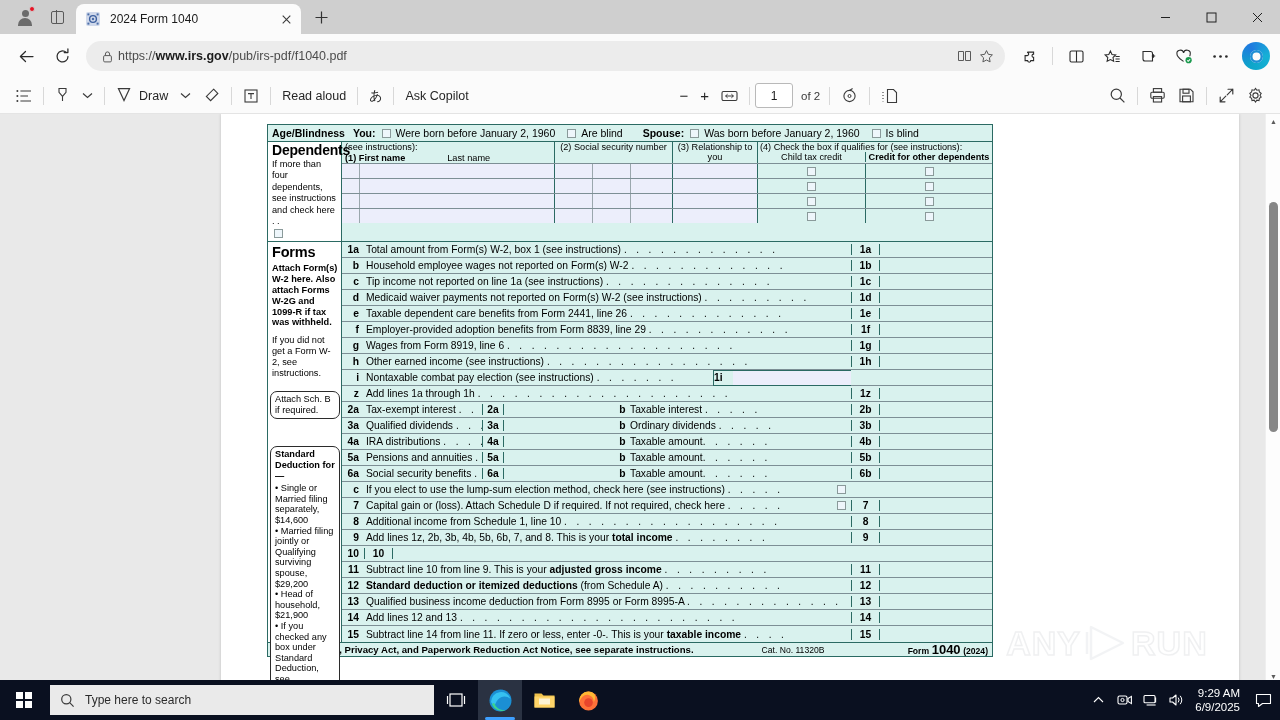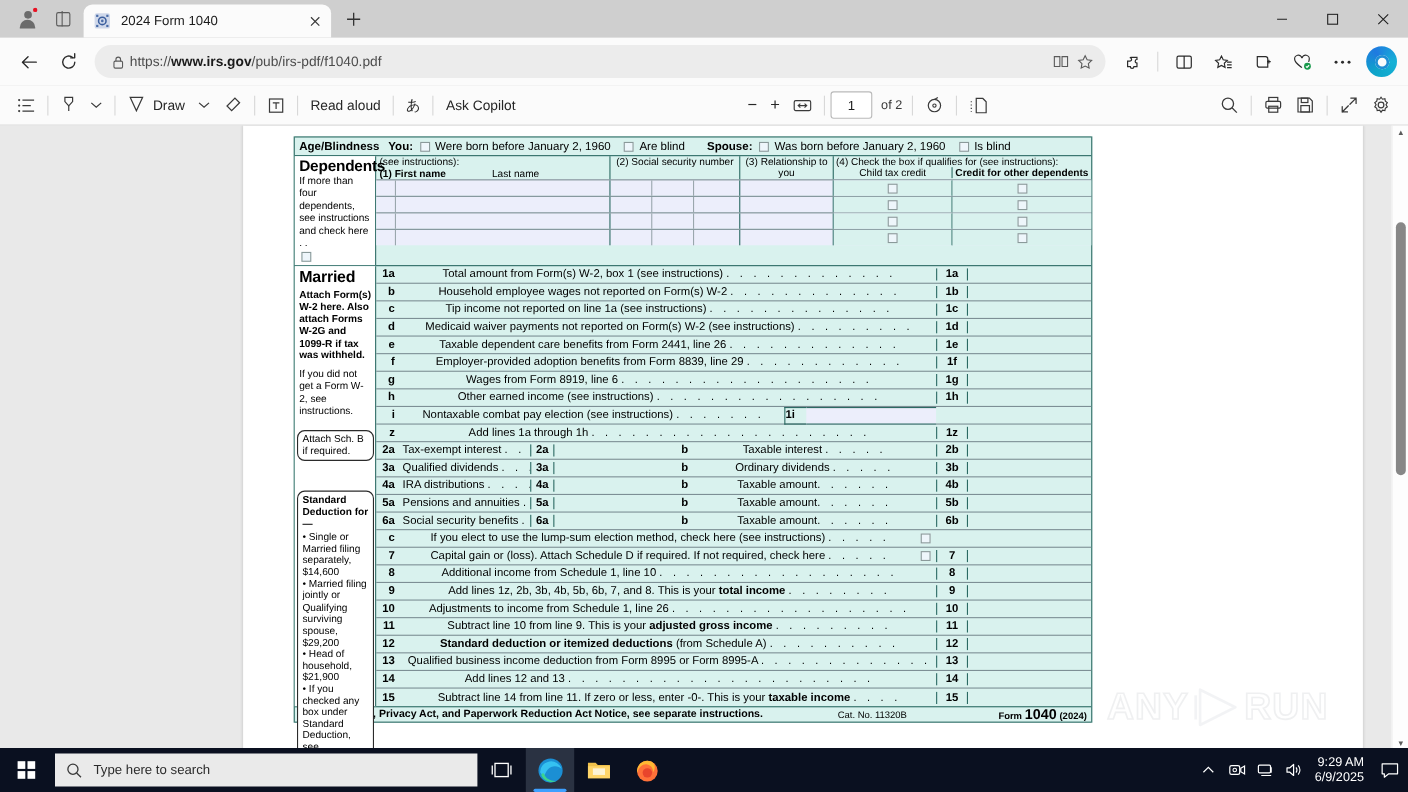--- a/index.html
+++ b/index.html
@@ -99,21 +99,21 @@
   
   .inc-wrap { display:flex; }
   .inc-left { width:74px; flex:none; background:#fff; border-right:1.6px solid #2b6a63; padding:2px 3px 0 4px; position:relative; }
   .inc-left .hdr { font-size:14.5px; font-weight:bold; letter-spacing:-.2px; margin-bottom:3px; }
   .inc-left .bold { font-size:9.2px; font-weight:bold; line-height:10.8px; }
   .inc-left .norm { font-size:9.2px; line-height:10.8px; margin-top:7px; }
   .inc-right { flex:1; }
   .lrow { display:flex; align-items:center; height:16px; border-bottom:1.4px solid #7d8f95; font-size:10.3px; position:relative; }
   .lrow:last-child { border-bottom:0; }
   .lnum { width:22px; flex:none; text-align:right; font-weight:bold; font-size:10.3px; padding-right:5px; }
-  .ltxt { flex:1; white-space:nowrap; overflow:hidden; padding-left:2px;text-align:center; }
+  .ltxt { flex:1; white-space:nowrap; overflow:hidden; padding-left:2px; }
   .leaders { color:#000; letter-spacing:3.4px; font-size:10px; }
   .amtlbl { width:29px; flex:none; border-left:1.6px solid #2b6a63; border-right:1.5px solid #2b6a63; text-align:center; font-weight:bold; font-size:10.3px; background:#d9f2ee; }
   .amtbox { width:112px; flex:none; background:#eceefb; }
   .amtbox.gray { background:#bdbdbd; }
   .amtbox.white { background:#fdfdfd; }
   .amtlbl.blank { background:#bdbdbd; border-left:1.6px solid #2b6a63; }
   .midlbl { width:22px; flex:none; border-left:1.5px solid #2b6a63; border-right:1.5px solid #2b6a63; text-align:center; font-weight:bold; font-size:10.3px; }
   .midbox { width:113px; flex:none; background:#eceefb; border-right:1.5px solid #2b6a63; }
   .bsub { width:11px; flex:none; text-align:center; font-weight:bold; font-size:10.3px; }
   .inline-lbl { border:1.5px solid #2b6a63; border-right:0; font-weight:bold; font-size:10.3px; width:20px; text-align:left; height:16px; line-height:14px; flex:none;}
@@ -518,21 +518,21 @@
                   </div>
                   <div class="s5">
                     <span class="cbx"></span>
                   </div>
                 </div>
             </div>
           </div>
 
           <div class="inc-wrap">
             <div class="inc-left">
-              <div class="hdr">Married</div>
+              <div class="hdr">Forms</div>
               <div class="bold">Attach Form(s) W-2 here. Also attach Forms W-2G and 1099-R if tax was withheld.</div>
               <div class="norm">If you did not get a Form W-2, see instructions.</div>
               <div class="callout" style="left:2px; top:149px; width:70px;">
                 <div>Attach Sch. B</div>
                 <div>if required.</div>
               </div>
               <div class="callout" style="left:2px; top:204px; width:70px; padding-bottom:3px;">
                 <div style="font-weight:bold">Standard Deduction for—</div>
                 <div style="margin-top:2px">• Single or Married filing separately, $14,600</div>
                 <div>• Married filing jointly or Qualifying surviving spouse, $29,200</div>
@@ -677,21 +677,20 @@
                   <span class="amtbox"></span>
                 </div>
               <div class="lrow">
                   <span class="lnum">9</span>
                   <span class="ltxt">Add lines 1z, 2b, 3b, 4b, 5b, 6b, 7, and 8. This is your <b>total income</b> <span class="leaders">. . . . . . . .</span></span>
                   <span class="amtlbl">9</span>
                   <span class="amtbox"></span>
                 </div>
               <div class="lrow">
                   <span class="lnum">10</span>
-                  <span class="ltxt"><span>Adjustments to income from Schedule 1, line 26</span> <span class="leaders">. . . . . . . . . . . . . . . . . .</span></span>
                   <span class="amtlbl">10</span>
                   <span class="amtbox"></span>
                 </div>
               <div class="lrow">
                   <span class="lnum">11</span>
                   <span class="ltxt">Subtract line 10 from line 9. This is your <b>adjusted gross income</b> <span class="leaders">. . . . . . . . .</span></span>
                   <span class="amtlbl">11</span>
                   <span class="amtbox"></span>
                 </div>
               <div class="lrow">

